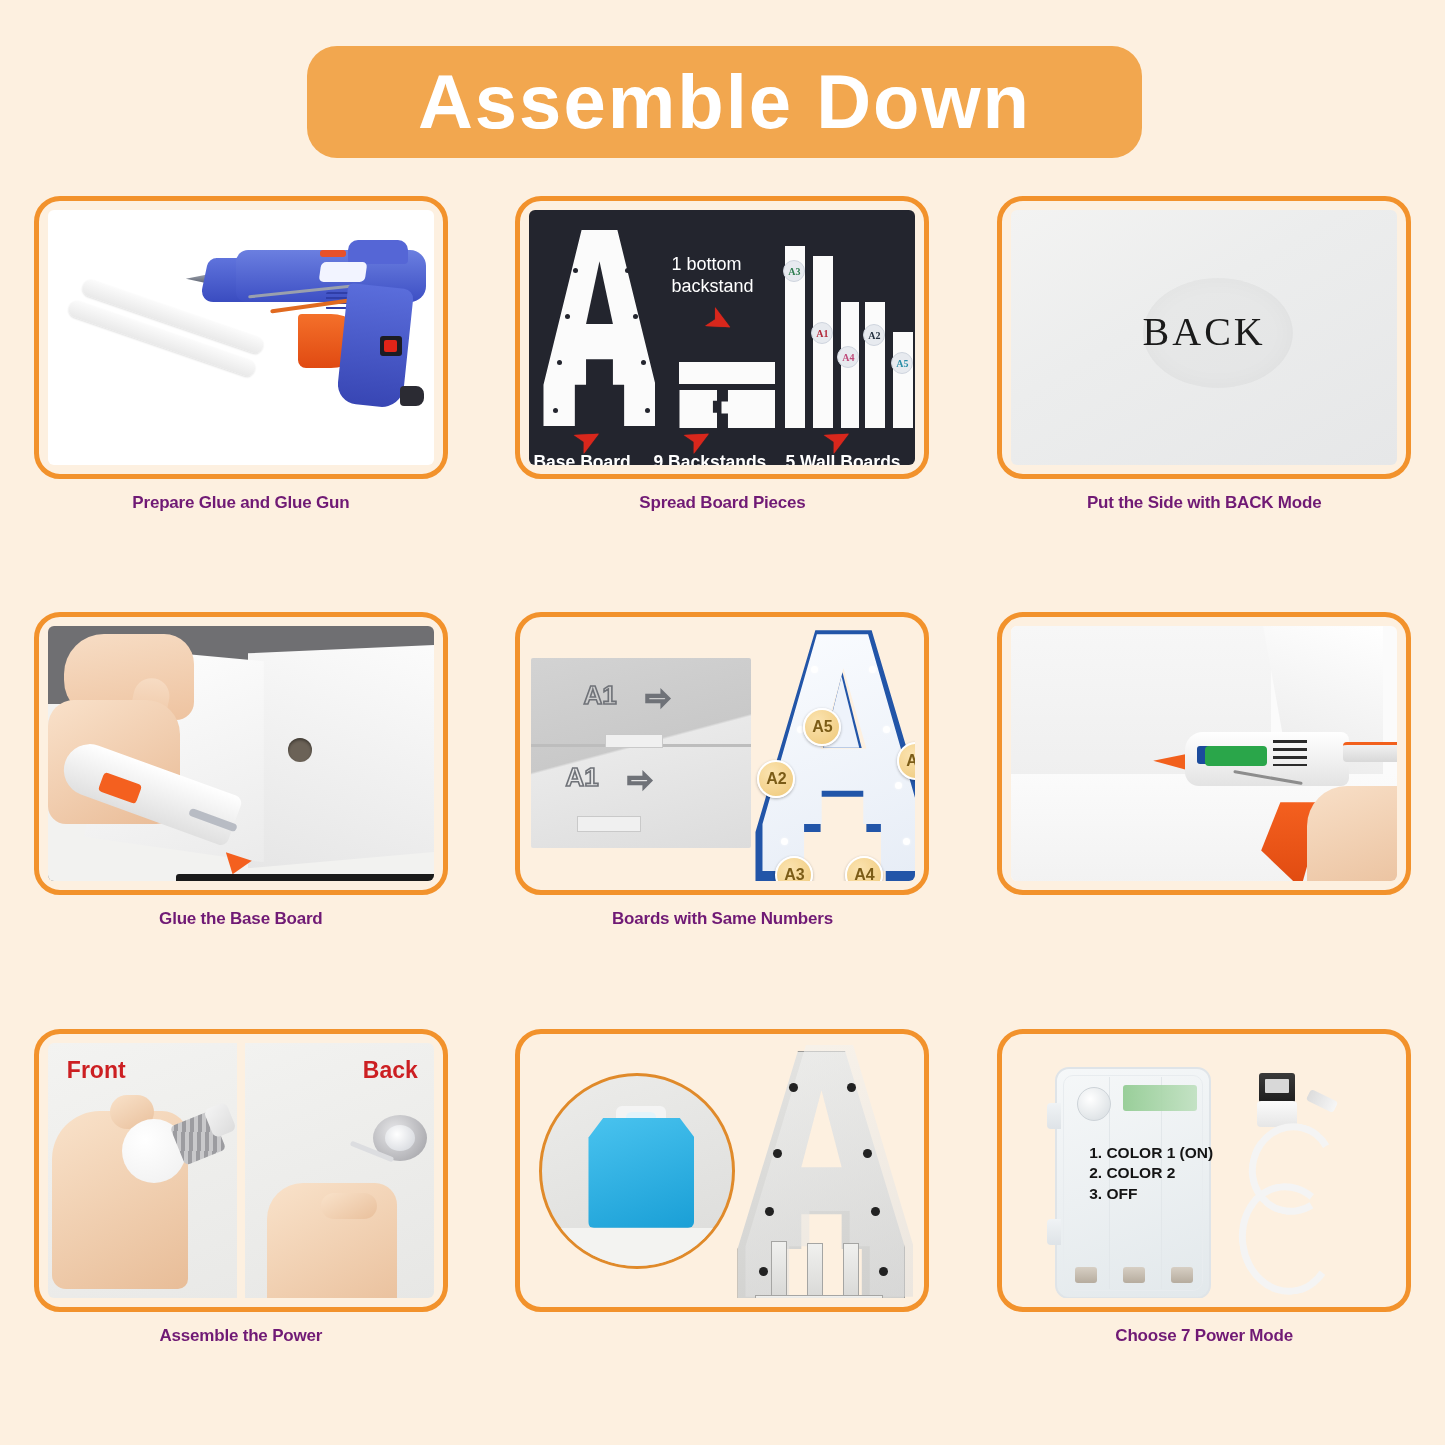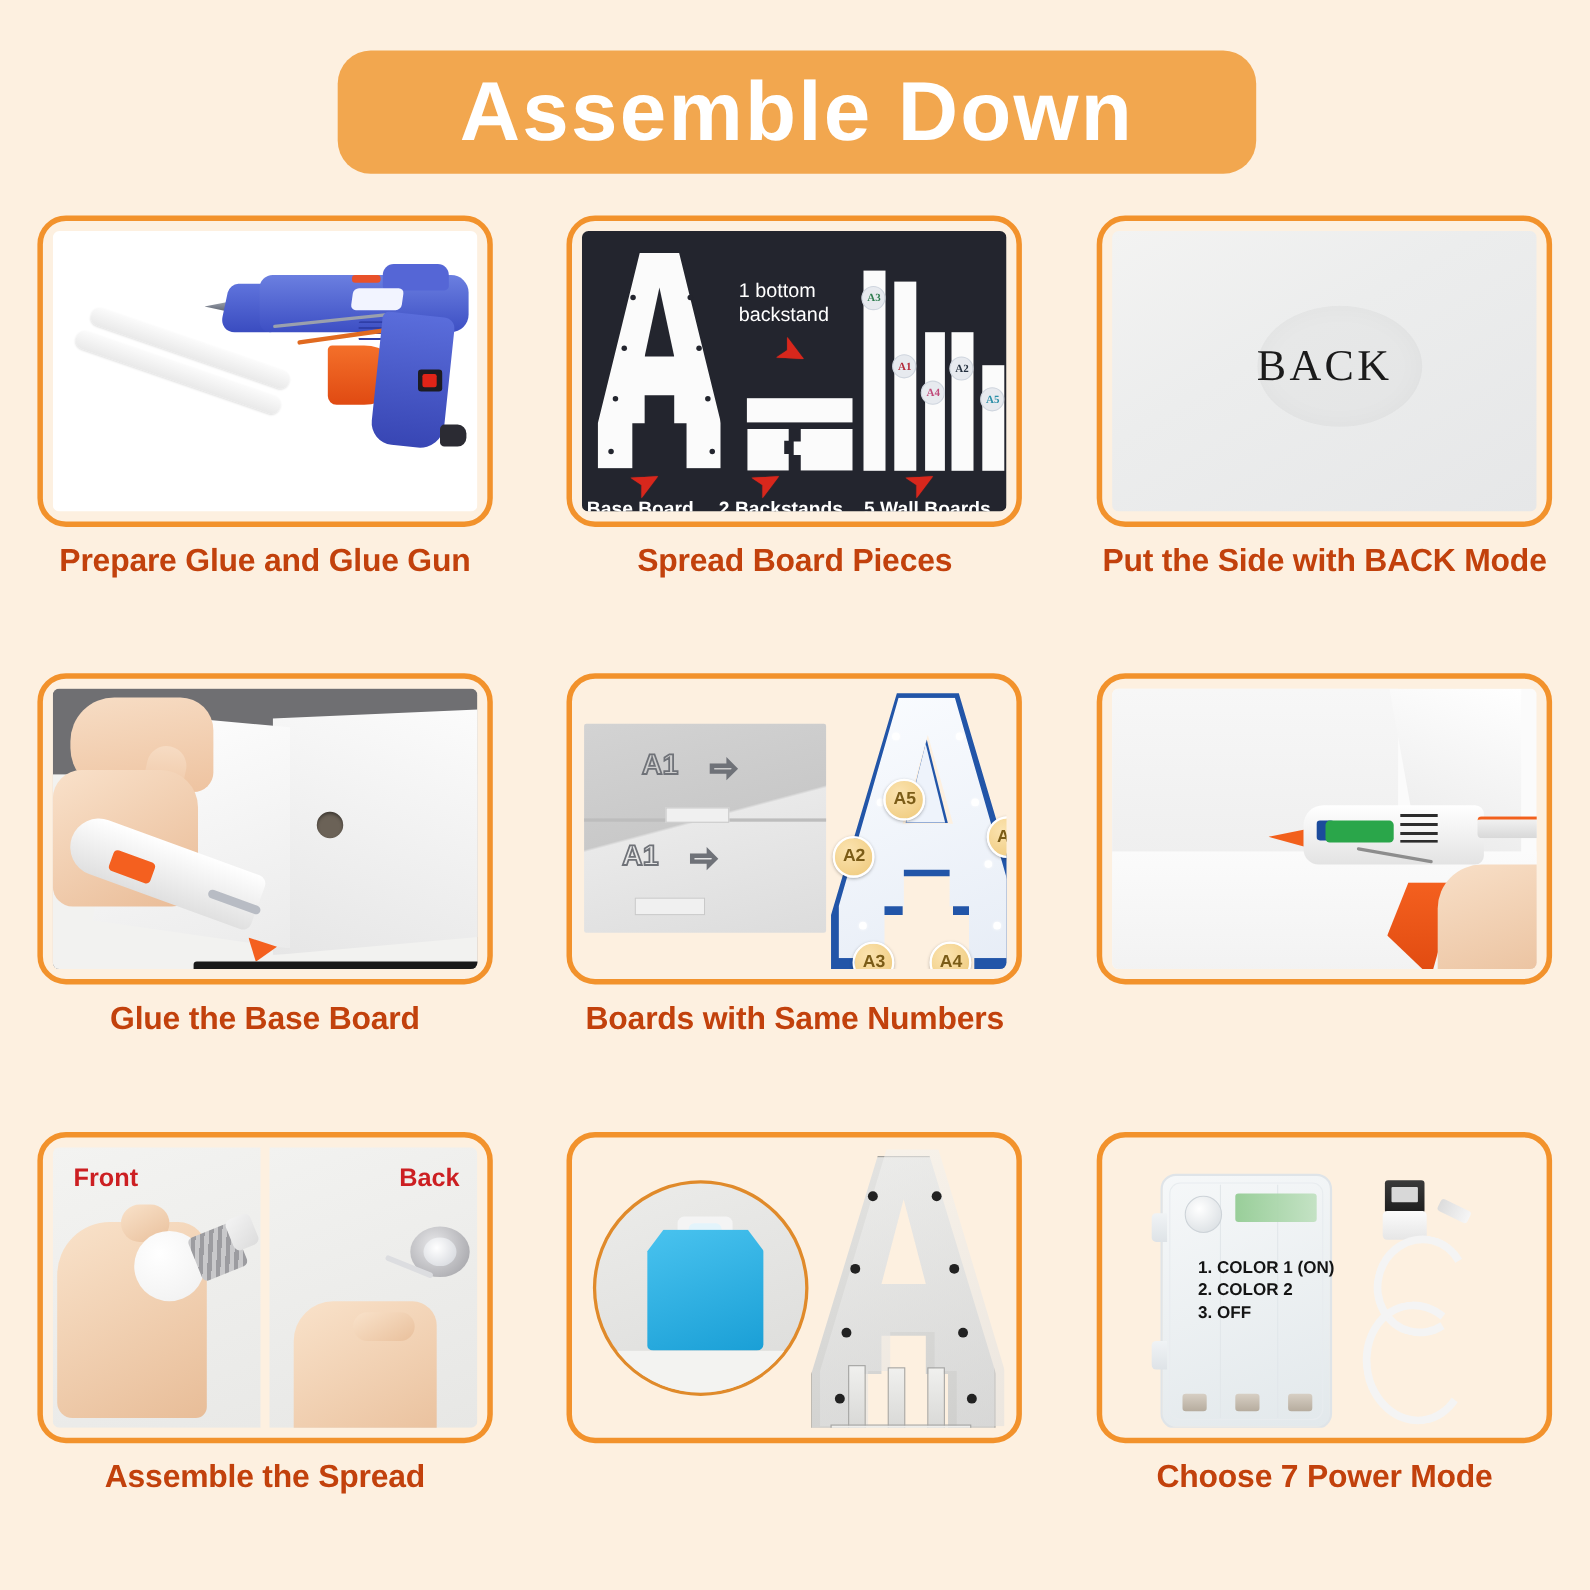--- a/index.html
+++ b/index.html
@@ -36,21 +36,21 @@
     position:relative; width:414px; height:283px;
     border:5px solid #f2922c; border-radius:26px;
     background:#fdf0e0; overflow:hidden;
   }
   .photo{
     position:absolute; left:9px; top:9px; right:9px; bottom:9px;
     border-radius:6px; overflow:hidden;
   }
   .caption{
     margin-top:14px; width:430px; text-align:center;
-    color:#c2410c; font-size:29px; font-weight:bold; line-height:1.18;
+    color:#701a75; font-size:17px; font-weight:bold; line-height:1.18;
     letter-spacing:-0.2px;
   }
   .caption .l2{ display:block; }
 
   
   .p1-bg{ position:absolute; inset:0; background:#ffffff; }
   .gs{ position:absolute; background:linear-gradient(180deg,#fbfbfb,#e9e9e9);
        border-radius:8px; box-shadow:0 1px 2px rgba(0,0,0,.12); }
   .gs1{ left:30px; top:98px; width:190px; height:17px; transform:rotate(19deg); }
   .gs2{ left:16px; top:120px; width:196px; height:17px; transform:rotate(19deg); }
@@ -388,21 +388,21 @@
           <div class="dk-note" style="left:142px; top:44px;">
             <span>1 bottom</span><br>
             <span>backstand</span>
           </div>
           <div class="ar ar-down" style="left:178px; top:96px;">➤</div>
           <div class="ar" style="left:46px;  top:214px;">➤</div>
           <div class="ar" style="left:156px; top:214px;">➤</div>
           <div class="ar" style="left:296px; top:214px;">➤</div>
 
           <div class="dk-label" style="left:4px;   top:242px;">Base Board</div>
-          <div class="dk-label" style="left:124px; top:242px;">2 Backstands</div>
+          <div class="dk-label" style="left:124px; top:242px;">9 Backstands</div>
           <div class="dk-label" style="left:256px; top:242px;">5 Wall Boards</div>
         </div>
       </div>
       <div class="caption">
         <span>Spread Board Pieces</span>
       </div>
     </div>
 
     <div class="cell">
       <div class="card">
@@ -519,21 +519,21 @@
             <div class="p7-tag" style="right:16px; top:14px;">Back</div>
             <div class="p7-socket"></div>
             <div class="p7-socket2"></div>
             <div class="p7-wire"></div>
             <div class="p7-hand2"></div>
             <div class="p7-fing" style="left:76px; top:150px; width:56px; height:26px;"></div>
           </div>
         </div>
       </div>
       <div class="caption">
-        <span>Assemble the Spread</span>
+        <span>Assemble the Power</span>
       </div>
     </div>
 
     <div class="cell">
       <div class="card">
         <div class="photo">
           <div class="p8-bg"></div>
 
           <div class="p8-circle">
             <div class="p8-shelf"></div>

